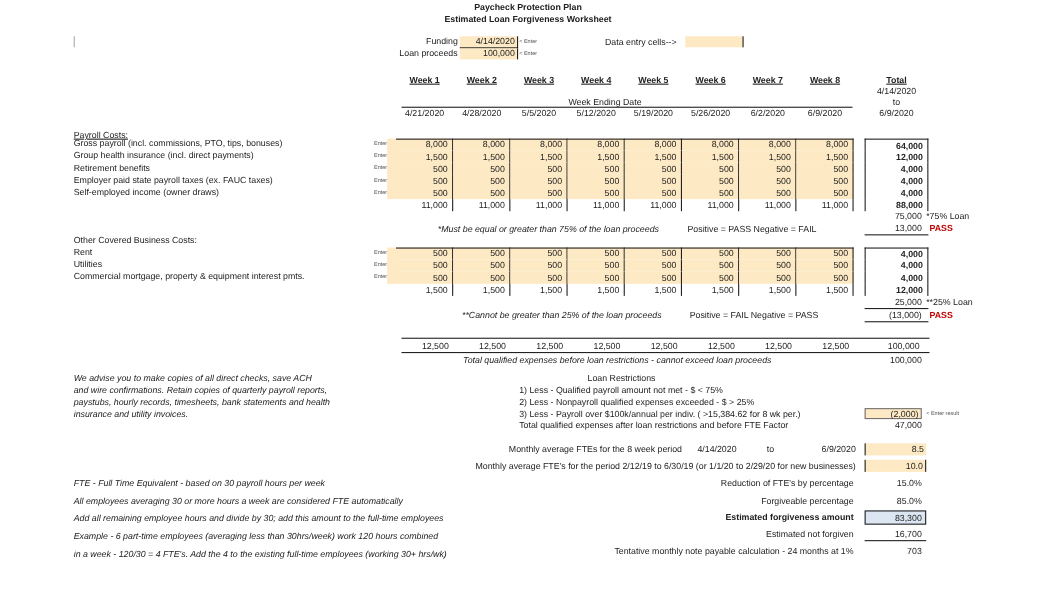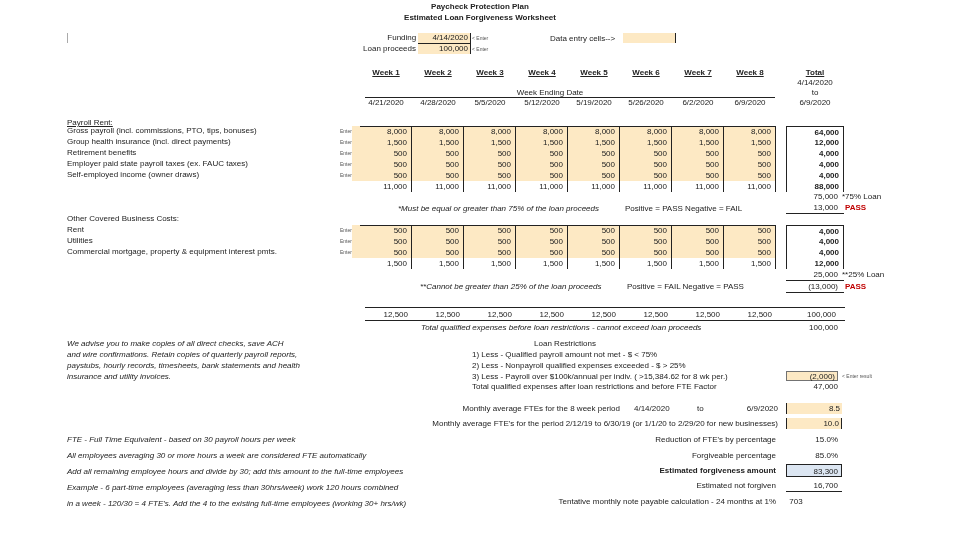--- a/index.html
+++ b/index.html
@@ -55,21 +55,21 @@
     <div class="abs lbl c u bold" style="top:68px;left:724px;width:52px;">Week 8</div>
     <div class="abs lbl c" style="top:98px;left:724px;width:52px;">6/9/2020</div>
   </div>
 <div class="abs lbl c" style="top:88px;left:400px;width:300px;">Week Ending Date</div>
 <div class="hline" style="top:97px;left:365px;width:410px;"></div>
 <div class="abs lbl c u bold" style="top:68px;left:790px;width:50px;">Total</div>
 <div class="abs lbl c" style="top:78px;left:790px;width:50px;">4/14/2020</div>
 <div class="abs lbl c" style="top:88px;left:790px;width:50px;">to</div>
 <div class="abs lbl c" style="top:98px;left:790px;width:50px;">6/9/2020</div>
 
-<div class="abs lbl u" style="top:118px;left:67px;">Payroll Rent:</div>
+<div class="abs lbl u" style="top:118px;left:67px;">Payroll Costs:</div>
 <div id="payroll">
     <div class="abs lbl" style="top:126px;left:67px;">Gross payroll (incl. commissions, PTO, tips, bonuses)</div>
     <div class="abs tiny" style="top:128px;left:340px;">Enter--&gt;</div>
     <div class="cell entry" style="top:126px;left:360px;width:52px;border-right:1px solid #222;">8,000</div>
     <div class="cell entry" style="top:126px;left:412px;width:52px;border-right:1px solid #222;">8,000</div>
     <div class="cell entry" style="top:126px;left:464px;width:52px;border-right:1px solid #222;">8,000</div>
     <div class="cell entry" style="top:126px;left:516px;width:52px;border-right:1px solid #222;">8,000</div>
     <div class="cell entry" style="top:126px;left:568px;width:52px;border-right:1px solid #222;">8,000</div>
     <div class="cell entry" style="top:126px;left:620px;width:52px;border-right:1px solid #222;">8,000</div>
     <div class="cell entry" style="top:126px;left:672px;width:52px;border-right:1px solid #222;">8,000</div>
@@ -242,21 +242,21 @@
 <div class="abs lbl r" style="top:435px;left:540px;width:236px;">Reduction of FTE's by percentage</div>
 <div class="abs lbl r" style="top:435px;left:786px;width:52px;">15.0%</div>
 <div class="abs lbl r" style="top:451px;left:540px;width:236px;">Forgiveable percentage</div>
 <div class="abs lbl r" style="top:451px;left:786px;width:52px;">85.0%</div>
 <div class="abs lbl r bold" style="top:466px;left:540px;width:236px;">Estimated forgiveness amount</div>
 <div class="abs lbl r bluebox" style="top:464px;left:786px;width:56px;height:13px;line-height:13px;padding-right:3px;box-sizing:border-box;">83,300</div>
 <div class="abs lbl r" style="top:481px;left:540px;width:236px;">Estimated not forgiven</div>
 <div class="abs lbl r" style="top:481px;left:786px;width:52px;">16,700</div>
 <div class="hline" style="top:491px;left:786px;width:56px;"></div>
 <div class="abs lbl r" style="top:497px;left:480px;width:296px;">Tentative monthly note payable calculation - 24 months at 1%</div>
-<div class="abs lbl r" style="top:497px;left:770px;width:52px;text-align:center;">703</div>
+<div class="abs lbl r" style="top:497px;left:786px;width:52px;">703</div>
 
 <div id="ftenotes">
     <div class="abs lbl ital" style="top:435px;left:67px;">FTE - Full Time Equivalent - based on 30 payroll hours per week</div>
     <div class="abs lbl ital" style="top:451px;left:67px;">All employees averaging 30 or more hours a week are considered FTE automatically</div>
     <div class="abs lbl ital" style="top:467px;left:67px;">Add all remaining employee hours and divide by 30; add this amount to the full-time employees</div>
     <div class="abs lbl ital" style="top:483px;left:67px;">Example - 6 part-time employees (averaging less than 30hrs/week) work 120 hours combined</div>
     <div class="abs lbl ital" style="top:499px;left:67px;"> in a week - 120/30 = 4 FTE's.  Add the 4 to the existing full-time employees (working 30+ hrs/wk)</div>
   </div>
 
 </body></html>

